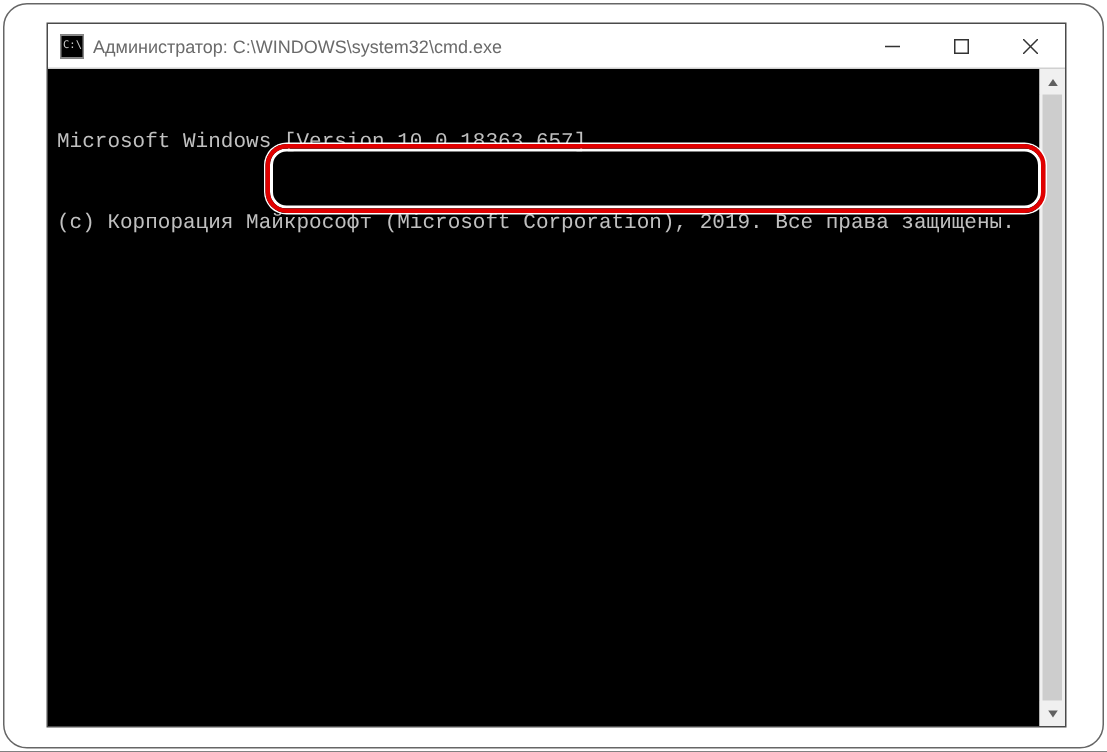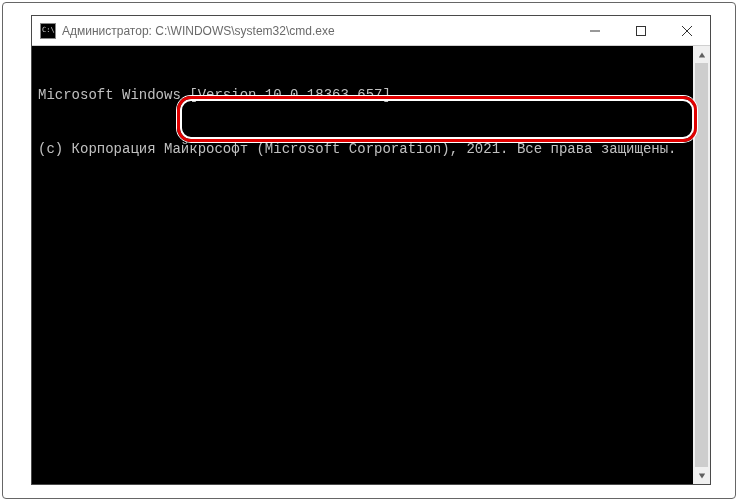--- a/index.html
+++ b/index.html
@@ -9,21 +9,21 @@
       background: #fff;
       font-family: "Segoe UI", Tahoma, sans-serif;
       font-size: 12px;
       position: relative;
       overflow: hidden;
     }
     .outer-frame {
       position: absolute;
       inset: 2px;
       border: 1px solid #666;
-      border-radius: 4px;
+      border-radius: 16px;
       background: #fff;
       overflow: hidden;
     }
     .window {
       position: absolute;
       left: 28px;
       top: 12px;
       width: 680px;
       height: 470px;
       border: 1px solid #4a4a4a;
@@ -141,21 +141,21 @@
           <svg viewBox="0 0 10 10">
               <line x1="0" y1="0" x2="10" y2="10"></line>
               <line x1="10" y1="0" x2="0" y2="10"></line>
             </svg>
         </div>
       </div>
     </div>
 
     <div class="terminal">
       <div class="term-line">Microsoft Windows [Version 10.0.18363.657]</div>
-      <div class="term-line">(c) Корпорация Майкрософт (Microsoft Corporation), 2021. Все права защищены.</div>
+      <div class="term-line">(c) Корпорация Майкрософт (Microsoft Corporation), 2019. Все права защищены.</div>
       <div class="term-line"></div>
     </div>
 
     <div class="scrollbar-v">
       <div class="sb-btn">
         <svg viewBox="0 0 10 10">
             <path d="M5 2 L9 8 L1 8 Z"></path>
           </svg>
       </div>
       <div class="sb-track">

